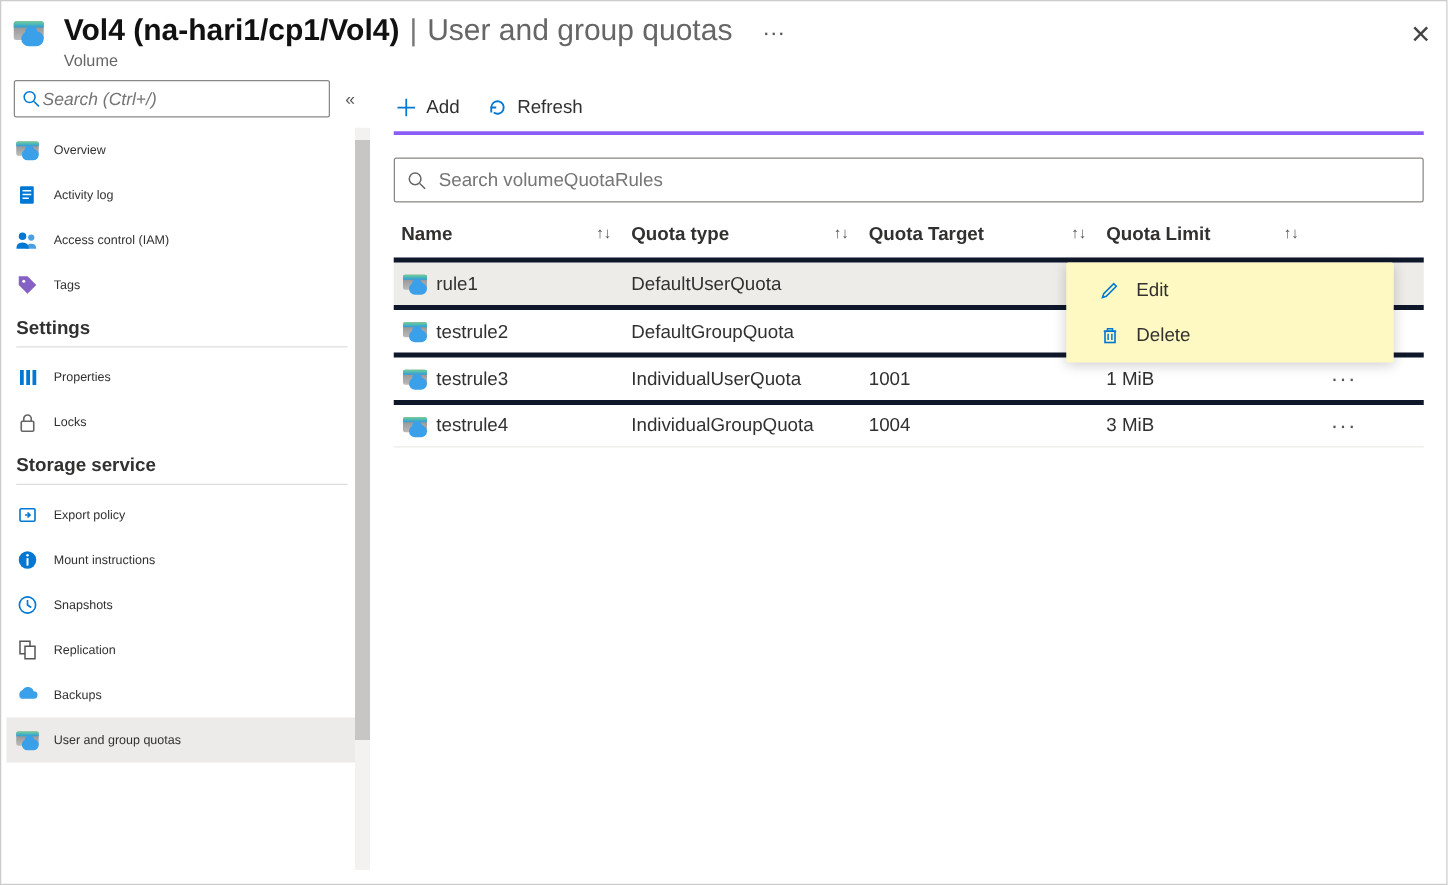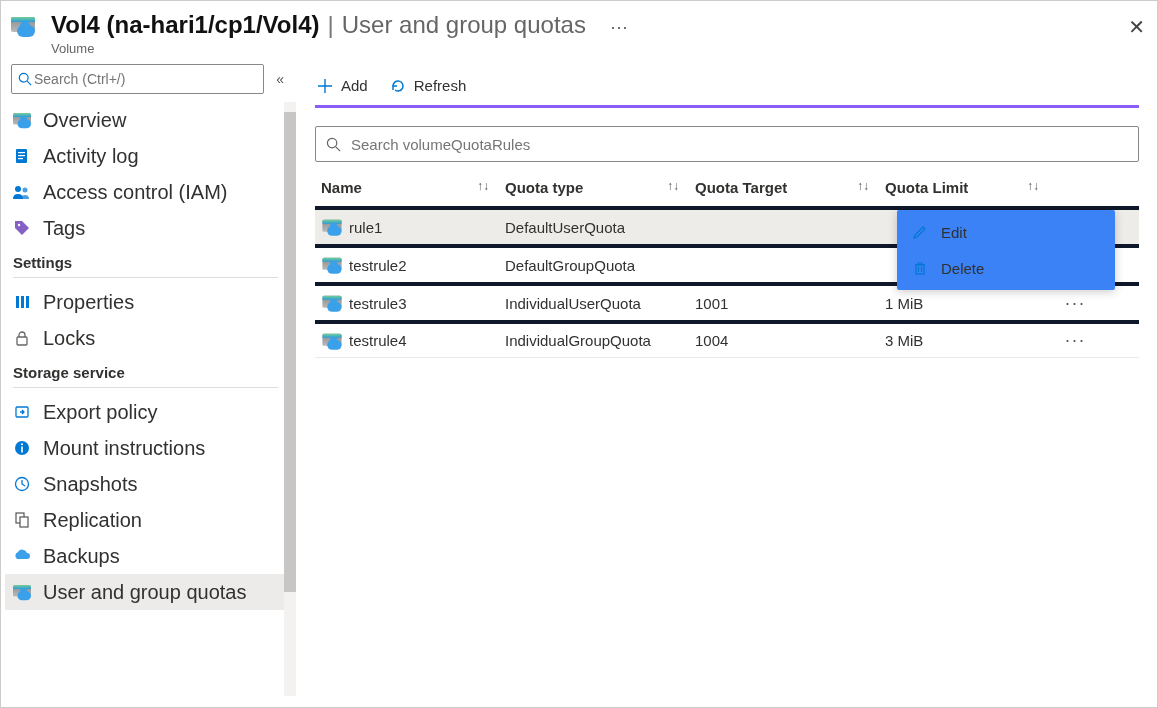--- a/index.html
+++ b/index.html
@@ -78,21 +78,21 @@
     position:relative;
   }
   .search-row { display:flex; align-items:center; gap:6px; padding:2px 6px 8px 6px; }
   .search-box {
     flex:1;
     display:flex; align-items:center;
     border:1px solid #888; border-radius:2px;
     height:30px; padding:0 6px;
   }
   .search-box input {
-    border:none; outline:none; font-size:14px; flex:1; color:#555;
+    border:none; outline:none; font-size:14px; flex:1; color:#555;font-style:italic;
   }
   .collapse-caret {
     font-size:14px; color:#555; cursor:pointer; padding:4px 6px;
   }
   .nav-scroll {
     position:relative;
     overflow-y:auto;
     flex:1;
     padding-right:10px;
   }
@@ -103,21 +103,21 @@
   .scrollbar-thumb {
     position:absolute; right:0; top:10px; width:12px; height:480px;
     background:#c8c6c4;
   }
   .nav-item {
     display:flex; align-items:center;
     gap:12px;
     height:36px;
     padding:0 8px;
     cursor:pointer;
-    font-size:20px;
+    font-size:10px;
     color:#323130;
   }
   .nav-item.active { background:#edebe9; }
   .nav-icon {
     width:18px; height:18px; display:flex; align-items:center; justify-content:center;
     flex-shrink:0;
   }
   .section-header {
     font-weight:600; font-size:15px; padding:8px 8px 4px 8px;
   }
@@ -177,25 +177,25 @@
   .trow .rname { width:156px; }
   .ellipsis-btn {
     font-size:18px; color:#555; letter-spacing:1px; cursor:pointer;
     width:40px; text-align:center;
   }
 
   
   .context-menu {
     position:absolute;
     right:42px; top:148px;
-    width:218px;
-    background:#3b82f6;
+    width:262px;
+    background:#fef9c3;
     box-shadow:0 2px 10px rgba(0,0,0,0.2);
     border-radius:2px;
-    padding:4px 0;
+    padding:4px 12px;
     z-index:10;
   }
   .cm-item {
     display:flex; align-items:center; gap:12px;
     height:36px; padding:0 14px;
     cursor:pointer; font-size:15px;
   }
   .cm-icon { width:18px; color:#0078d4; display:flex; align-items:center; justify-content:center; }
 
   

